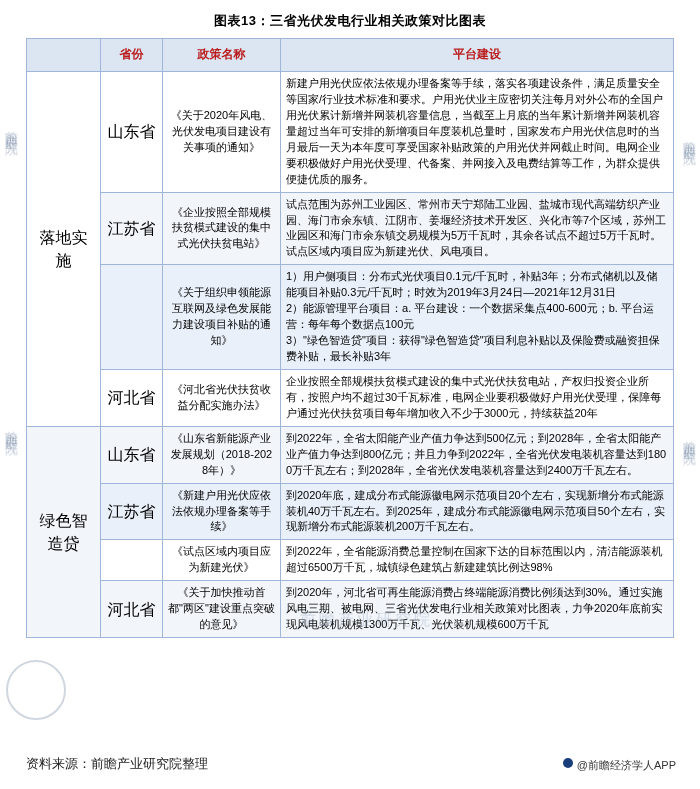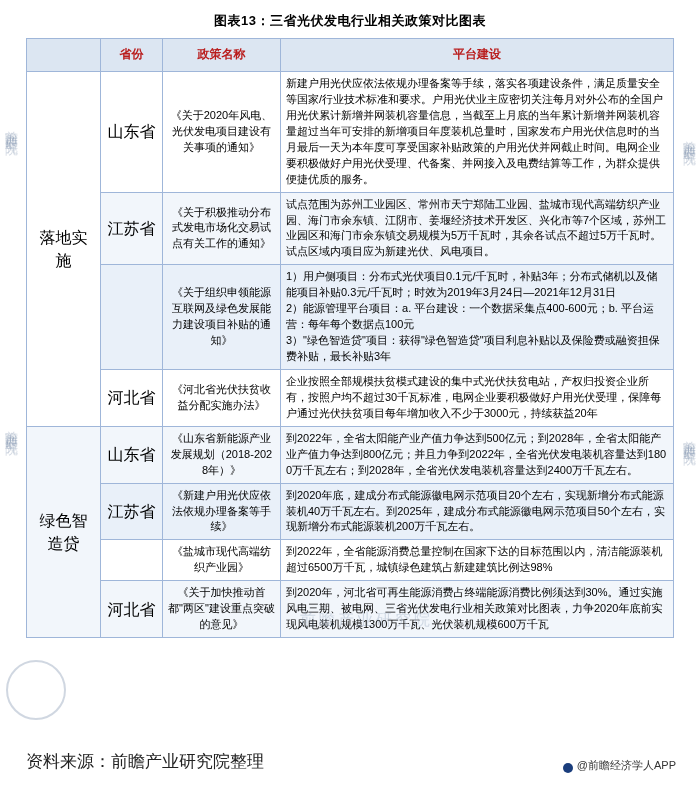--- a/index.html
+++ b/index.html
@@ -71,31 +71,31 @@
     font-size: 11px;
   }
   .rowA { background: #ffffff; }
   .rowB { background: #f2f6fb; }
   .rowC { background: #e9f0f9; }
 
   .source {
     position: absolute;
     left: 26px;
     bottom: 16px;
-    font-size: 17px;
+    font-size: 13px;
     color: #222;
   }
   .brand {
     position: absolute;
     right: 24px;
     bottom: 16px;
     font-size: 11px;
     color: #333;
     display: flex;
-    align-items: flex-end;
+    align-items: flex-start;
     gap: 4px;
   }
   .brand .dot {
     display: inline-block;
     width: 10px;
     height: 10px;
     border-radius: 50%;
     background: #1a3d7c;
   }
   
@@ -164,21 +164,21 @@
     </thead>
     <tbody>
       <tr class="rowA">
         <td class="cat" rowspan="4">落地实施</td>
         <td class="prov">山东省</td>
         <td class="pol">《关于2020年风电、光伏发电项目建设有关事项的通知》</td>
         <td class="content">新建户用光伏应依法依规办理备案等手续，落实各项建设条件，满足质量安全等国家/行业技术标准和要求。户用光伏业主应密切关注每月对外公布的全国户用光伏累计新增并网装机容量信息，当截至上月底的当年累计新增并网装机容量超过当年可安排的新增项目年度装机总量时，国家发布户用光伏信息时的当月最后一天为本年度可享受国家补贴政策的户用光伏并网截止时间。电网企业要积极做好户用光伏受理、代备案、并网接入及电费结算等工作，为群众提供便捷优质的服务。</td>
       </tr>
       <tr class="rowB">
         <td class="prov">江苏省</td>
-        <td class="pol">《关于积极推动分布式发电市场化交易试点有关工作的通知》</td>
+        <td class="pol">《企业按照全部规模扶贫模式建设的集中式光伏扶贫电站》</td>
         <td class="content">试点范围为苏州工业园区、常州市天宁郑陆工业园、盐城市现代高端纺织产业园、海门市余东镇、江阴市、姜堰经济技术开发区、兴化市等7个区域，苏州工业园区和海门市余东镇交易规模为5万千瓦时，其余各试点不超过5万千瓦时。试点区域内项目应为新建光伏、风电项目。</td>
       </tr>
       <tr class="rowC">
         <td class="prov"></td>
         <td class="pol">《关于组织申领能源互联网及绿色发展能力建设项目补贴的通知》</td>
         <td class="content" style="white-space:pre-line">1）用户侧项目：分布式光伏项目0.1元/千瓦时，补贴3年；分布式储机以及储能项目补贴0.3元/千瓦时；时效为2019年3月24日—2021年12月31日
 2）能源管理平台项目：a. 平台建设：一个数据采集点400-600元；b. 平台运营：每年每个数据点100元
 3）"绿色智造贷"项目：获得"绿色智造贷"项目利息补贴以及保险费或融资担保费补贴，最长补贴3年</td>
       </tr>
       <tr class="rowA">
@@ -192,21 +192,21 @@
         <td class="pol">《山东省新能源产业发展规划（2018-2028年）》</td>
         <td class="content">到2022年，全省太阳能产业产值力争达到500亿元；到2028年，全省太阳能产业产值力争达到800亿元；并且力争到2022年，全省光伏发电装机容量达到1800万千瓦左右；到2028年，全省光伏发电装机容量达到2400万千瓦左右。</td>
       </tr>
       <tr class="rowC">
         <td class="prov">江苏省</td>
         <td class="pol">《新建户用光伏应依法依规办理备案等手续》</td>
         <td class="content">到2020年底，建成分布式能源徽电网示范项目20个左右，实现新增分布式能源装机40万千瓦左右。到2025年，建成分布式能源徽电网示范项目50个左右，实现新增分布式能源装机200万千瓦左右。</td>
       </tr>
       <tr class="rowA">
         <td class="prov"></td>
-        <td class="pol">《盐城市现代高端纺织产业园》</td>
+        <td class="pol">《试点区域内项目应为新建光伏》</td>
         <td class="content">到2022年，全省能源消费总量控制在国家下达的目标范围以内，清洁能源装机超过6500万千瓦，城镇绿色建筑占新建建筑比例达98%</td>
       </tr>
       <tr class="rowB">
         <td class="prov">河北省</td>
         <td class="pol">《关于加快推动首都"两区"建设重点突破的意见》</td>
         <td class="content">到2020年，河北省可再生能源消费占终端能源消费比例须达到30%。通过实施风电三期、被电网、三省光伏发电行业相关政策对比图表，力争2020年底前实现风电装机规模1300万千瓦、光伏装机规模600万千瓦</td>
       </tr>
     </tbody>
   </table>
 

